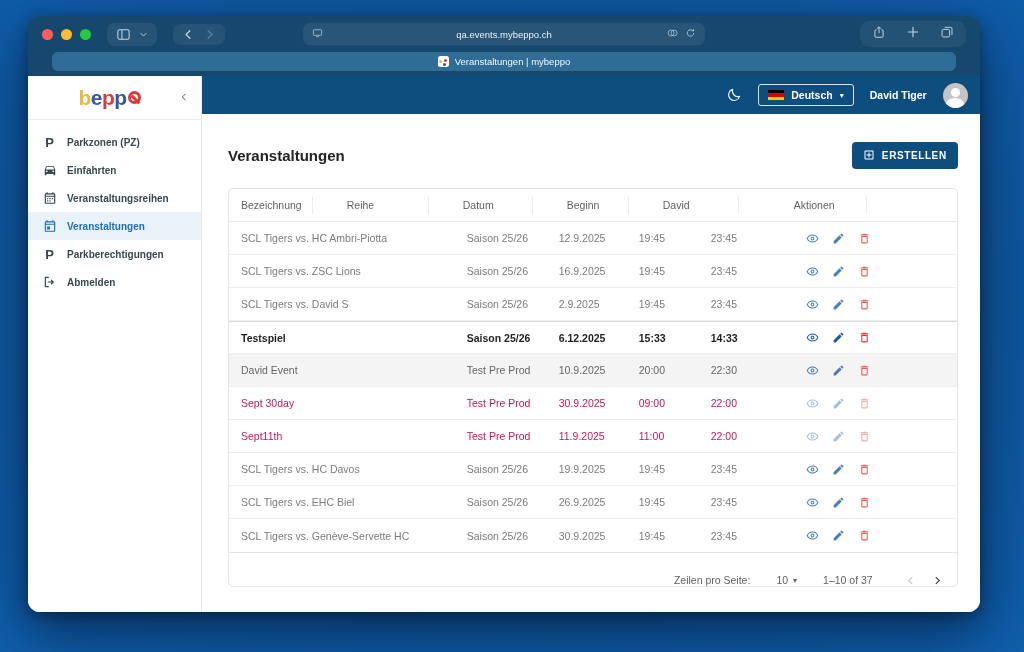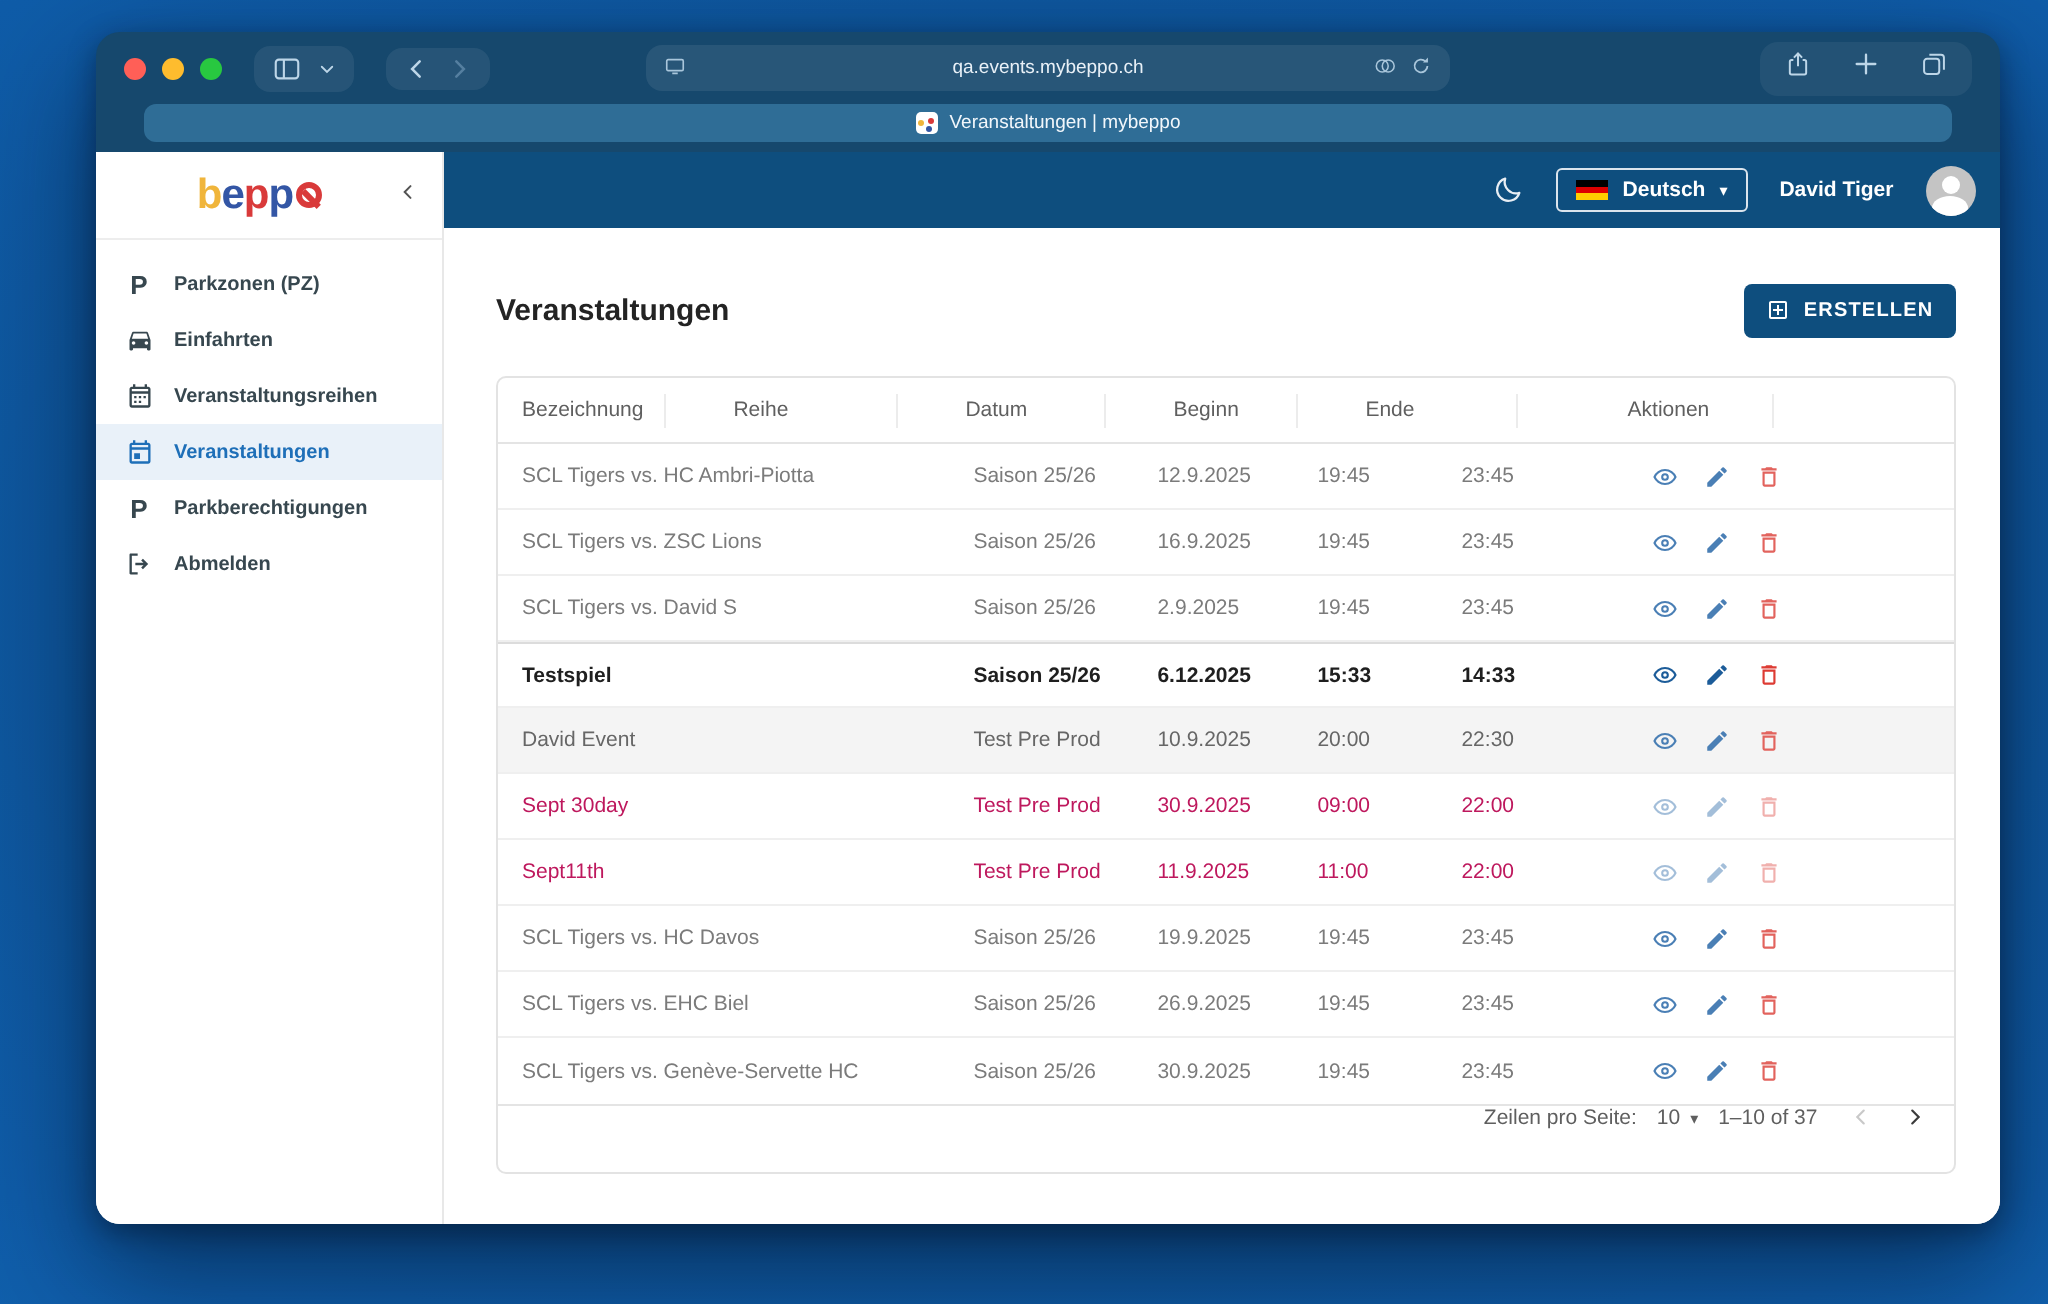--- a/index.html
+++ b/index.html
@@ -3,21 +3,21 @@
 <meta charset="utf-8">
 <style>
   * { margin:0; padding:0; box-sizing:border-box; }
   html,body { width:1024px; height:652px; }
   body { font-family:"Liberation Sans","DejaVu Sans",sans-serif; overflow:hidden; }
 
   .desktop { position:relative; width:1024px; height:652px;
     background:radial-gradient(130% 115% at 50% 46%, #0c4a84 0%, #0f5ca8 55%, #1a74c4 100%); }
 
   
-  .window { position:absolute; left:48px; top:16px; width:952px; height:596px;
+  .window { position:absolute; left:28px; top:16px; width:952px; height:596px;
     border-radius:12px; box-shadow:0 22px 55px rgba(0,15,35,.55), 0 4px 14px rgba(0,10,25,.4);
     overflow:hidden; background:#16486d; }
 
   .titlebar { height:36px; display:flex; align-items:center; padding:0 14px; position:relative; }
   .lights { display:flex; gap:8px; }
   .light { width:11px; height:11px; border-radius:50%; }
   .l-red{background:#ff5f57}.l-yellow{background:#febc2e}.l-green{background:#28c840}
   .chrome-pill { display:flex; align-items:center; gap:8px; background:rgba(255,255,255,.07);
     border-radius:8px; padding:4px 9px; margin-left:16px; color:#bdd6e8; }
   .chrome-pill svg { display:block; }
@@ -102,22 +102,22 @@
   .hl { background:#f4f4f4; color:#666; }
   .actions { justify-content:center; gap:13px; }
   .abtn { display:flex; cursor:pointer; }
   .abtn svg { width:13px; height:13px; }
   .eye,.pen { color:#4a7fb5; }
   .del { color:#e2635d; }
   .v-bold .eye,.v-bold .pen { color:#1c5c99; }
   .v-bold .del { color:#dd3b33; }
   .v-faded .abtn { opacity:.5; }
 
-  .tfoot { height:34px; border-top:1px solid #e4e4e4; display:flex; align-items:flex-start;
-    justify-content:flex-end; gap:10px; padding:0 14px; color:#5f5f5f; font-size:10.5px; }
+  .tfoot { height:34px; border-top:1px solid #e4e4e4; display:flex; align-items:flex-end;
+    justify-content:flex-end; gap:26px; padding:0 14px; color:#5f5f5f; font-size:10.5px; }
   .rpp { display:flex; align-items:center; gap:5px; cursor:pointer; }
   .pg-nav { display:flex; gap:16px; align-items:center; margin-left:6px; }
   .pg-prev { color:#c9c9c9; display:flex; }
   .pg-next { color:#3c3c3c; display:flex; cursor:pointer; }
 </style>
 </head>
 <body>
 
 <div class="desktop">
   <div class="window">
@@ -284,21 +284,21 @@
               <span>ERSTELLEN</span>
             </button>
           </div>
 
           <div class="card">
             <div class="thead">
                 <div class="cell c0">Bezeichnung</div>
                 <div class="cell c1">Reihe</div>
                 <div class="cell c2">Datum</div>
                 <div class="cell c3">Beginn</div>
-                <div class="cell c4">Ende</div>
+                <div class="cell c4">David</div>
                 <div class="cell c5">Aktionen</div>
                 <div class="cell c6"></div>
               </div>
             <div>
                 <div class="trow v-normal">
                   <div class="cell c0">SCL Tigers vs. HC Ambri-Piotta</div>
                   <div class="cell c1">Saison 25/26</div>
                   <div class="cell c2">12.9.2025</div>
                   <div class="cell c3">19:45</div>
                   <div class="cell c4">23:45</div>

